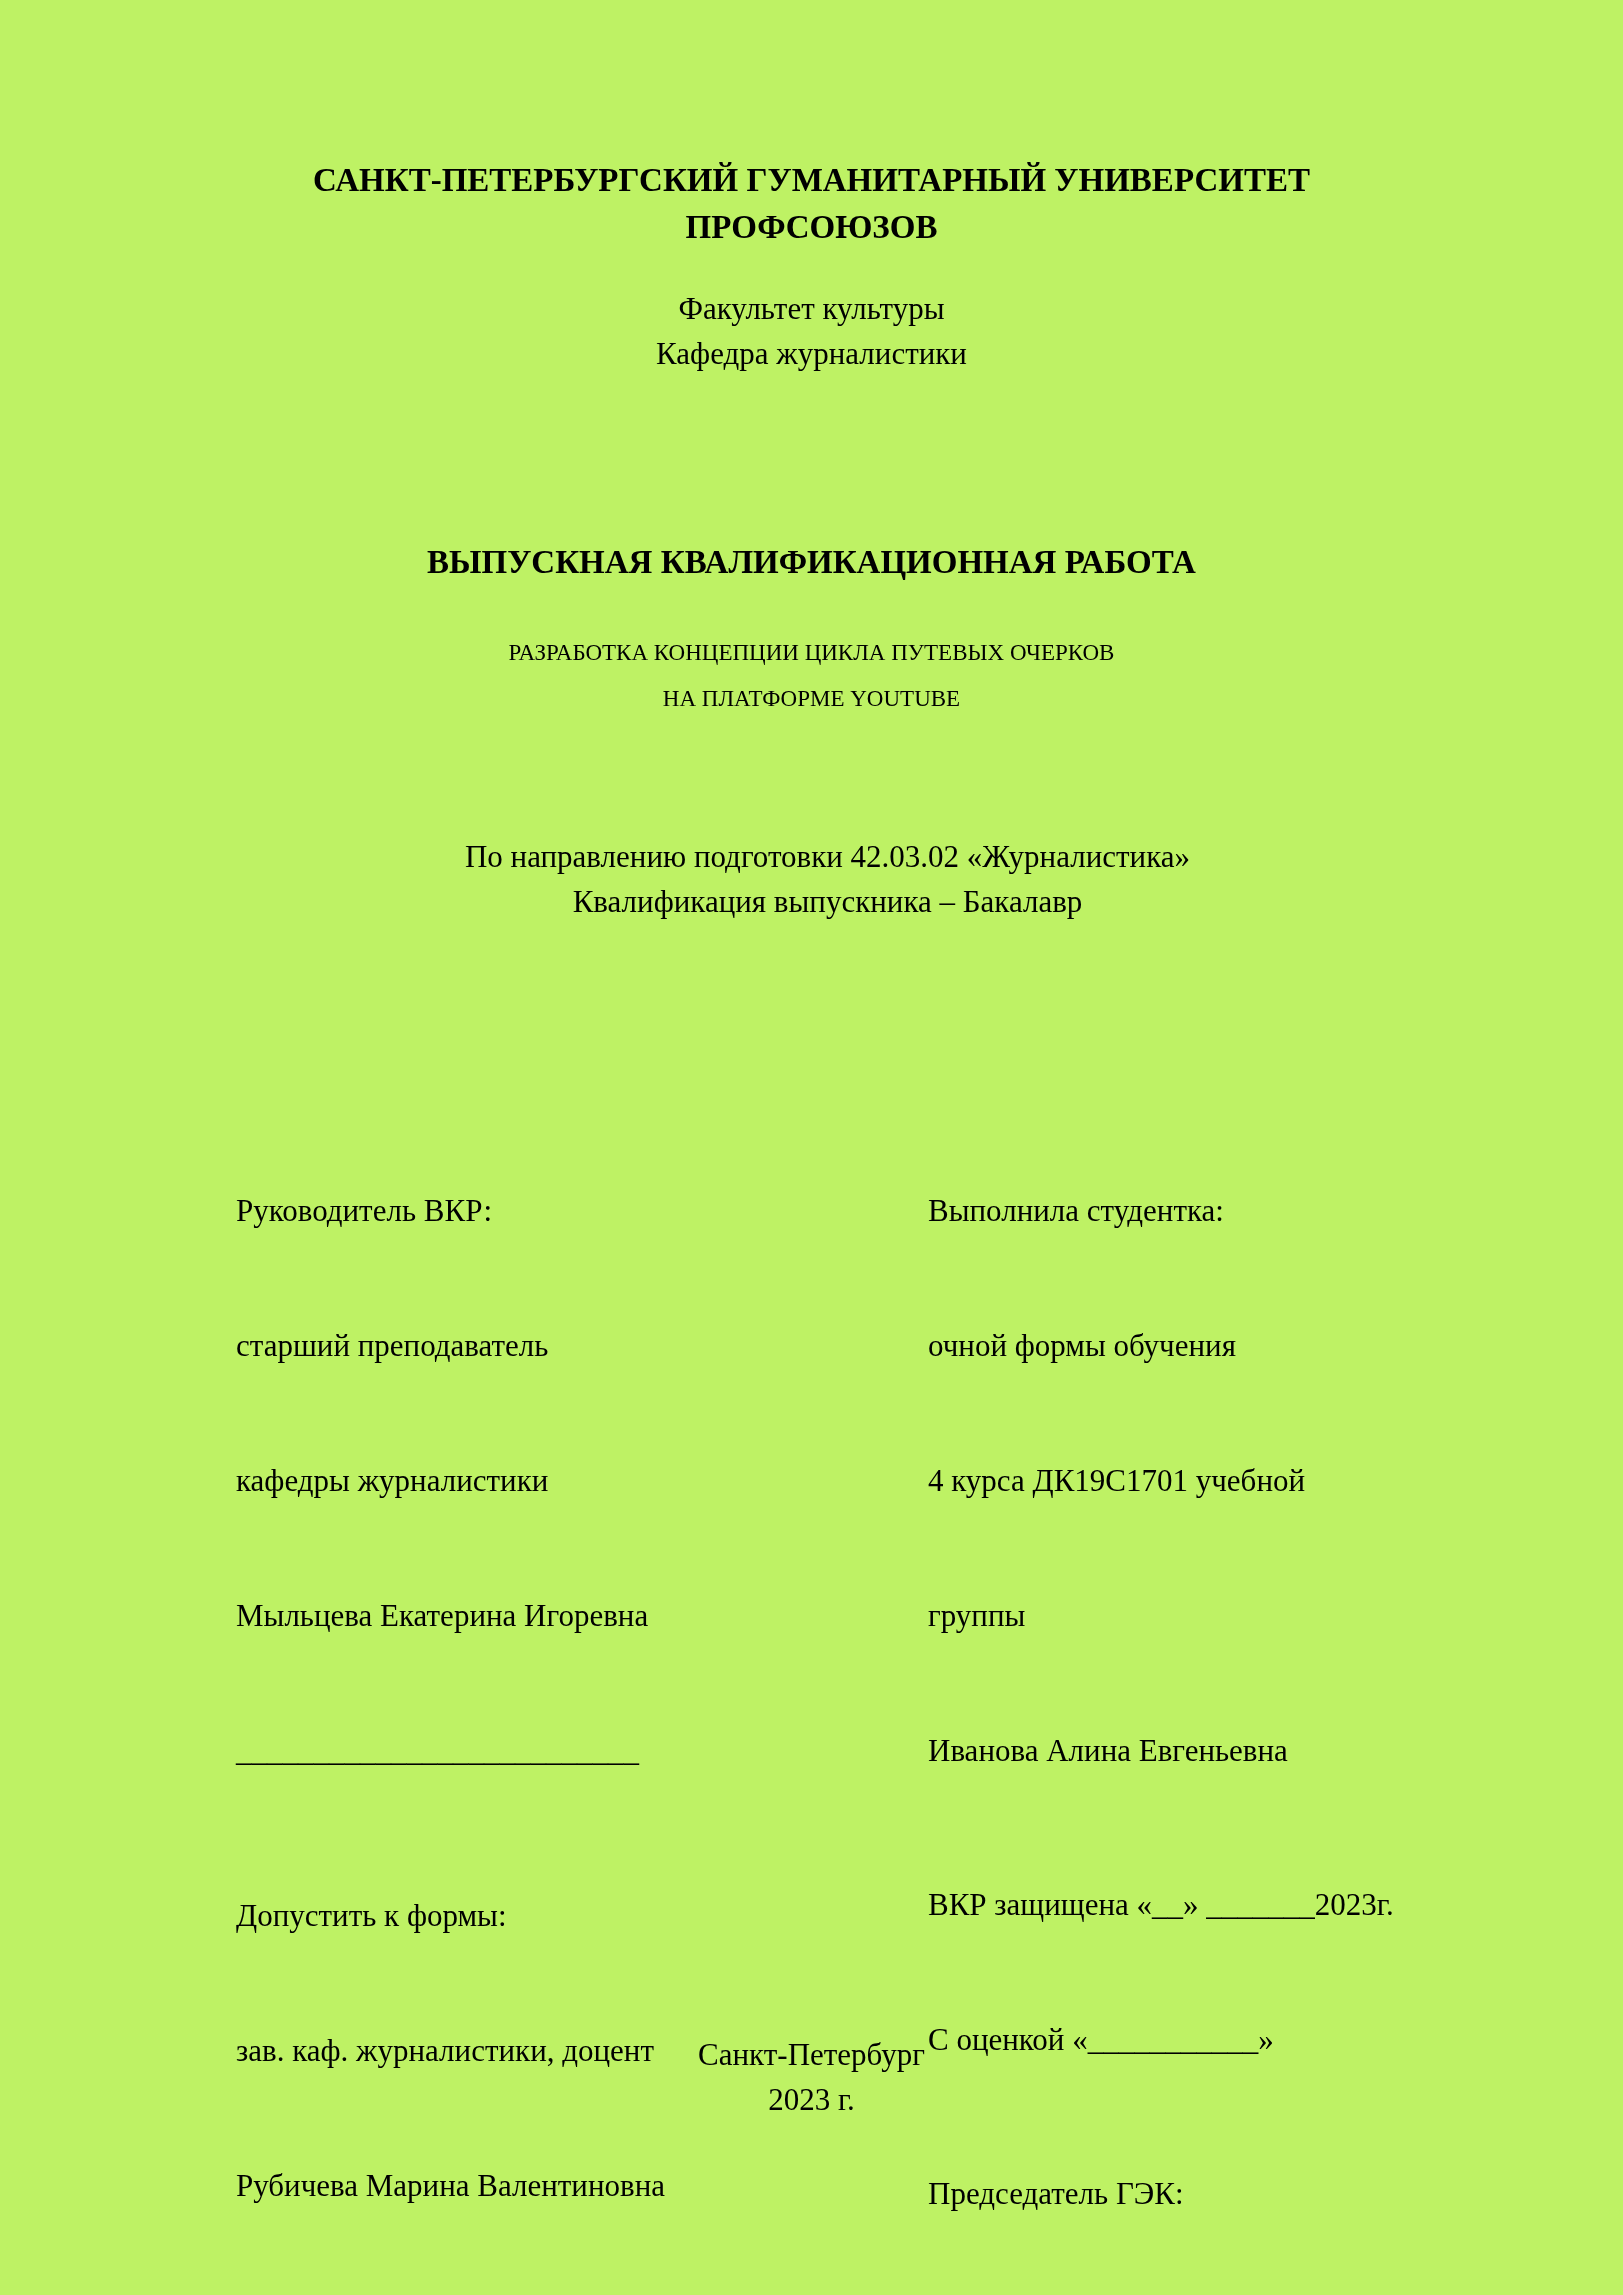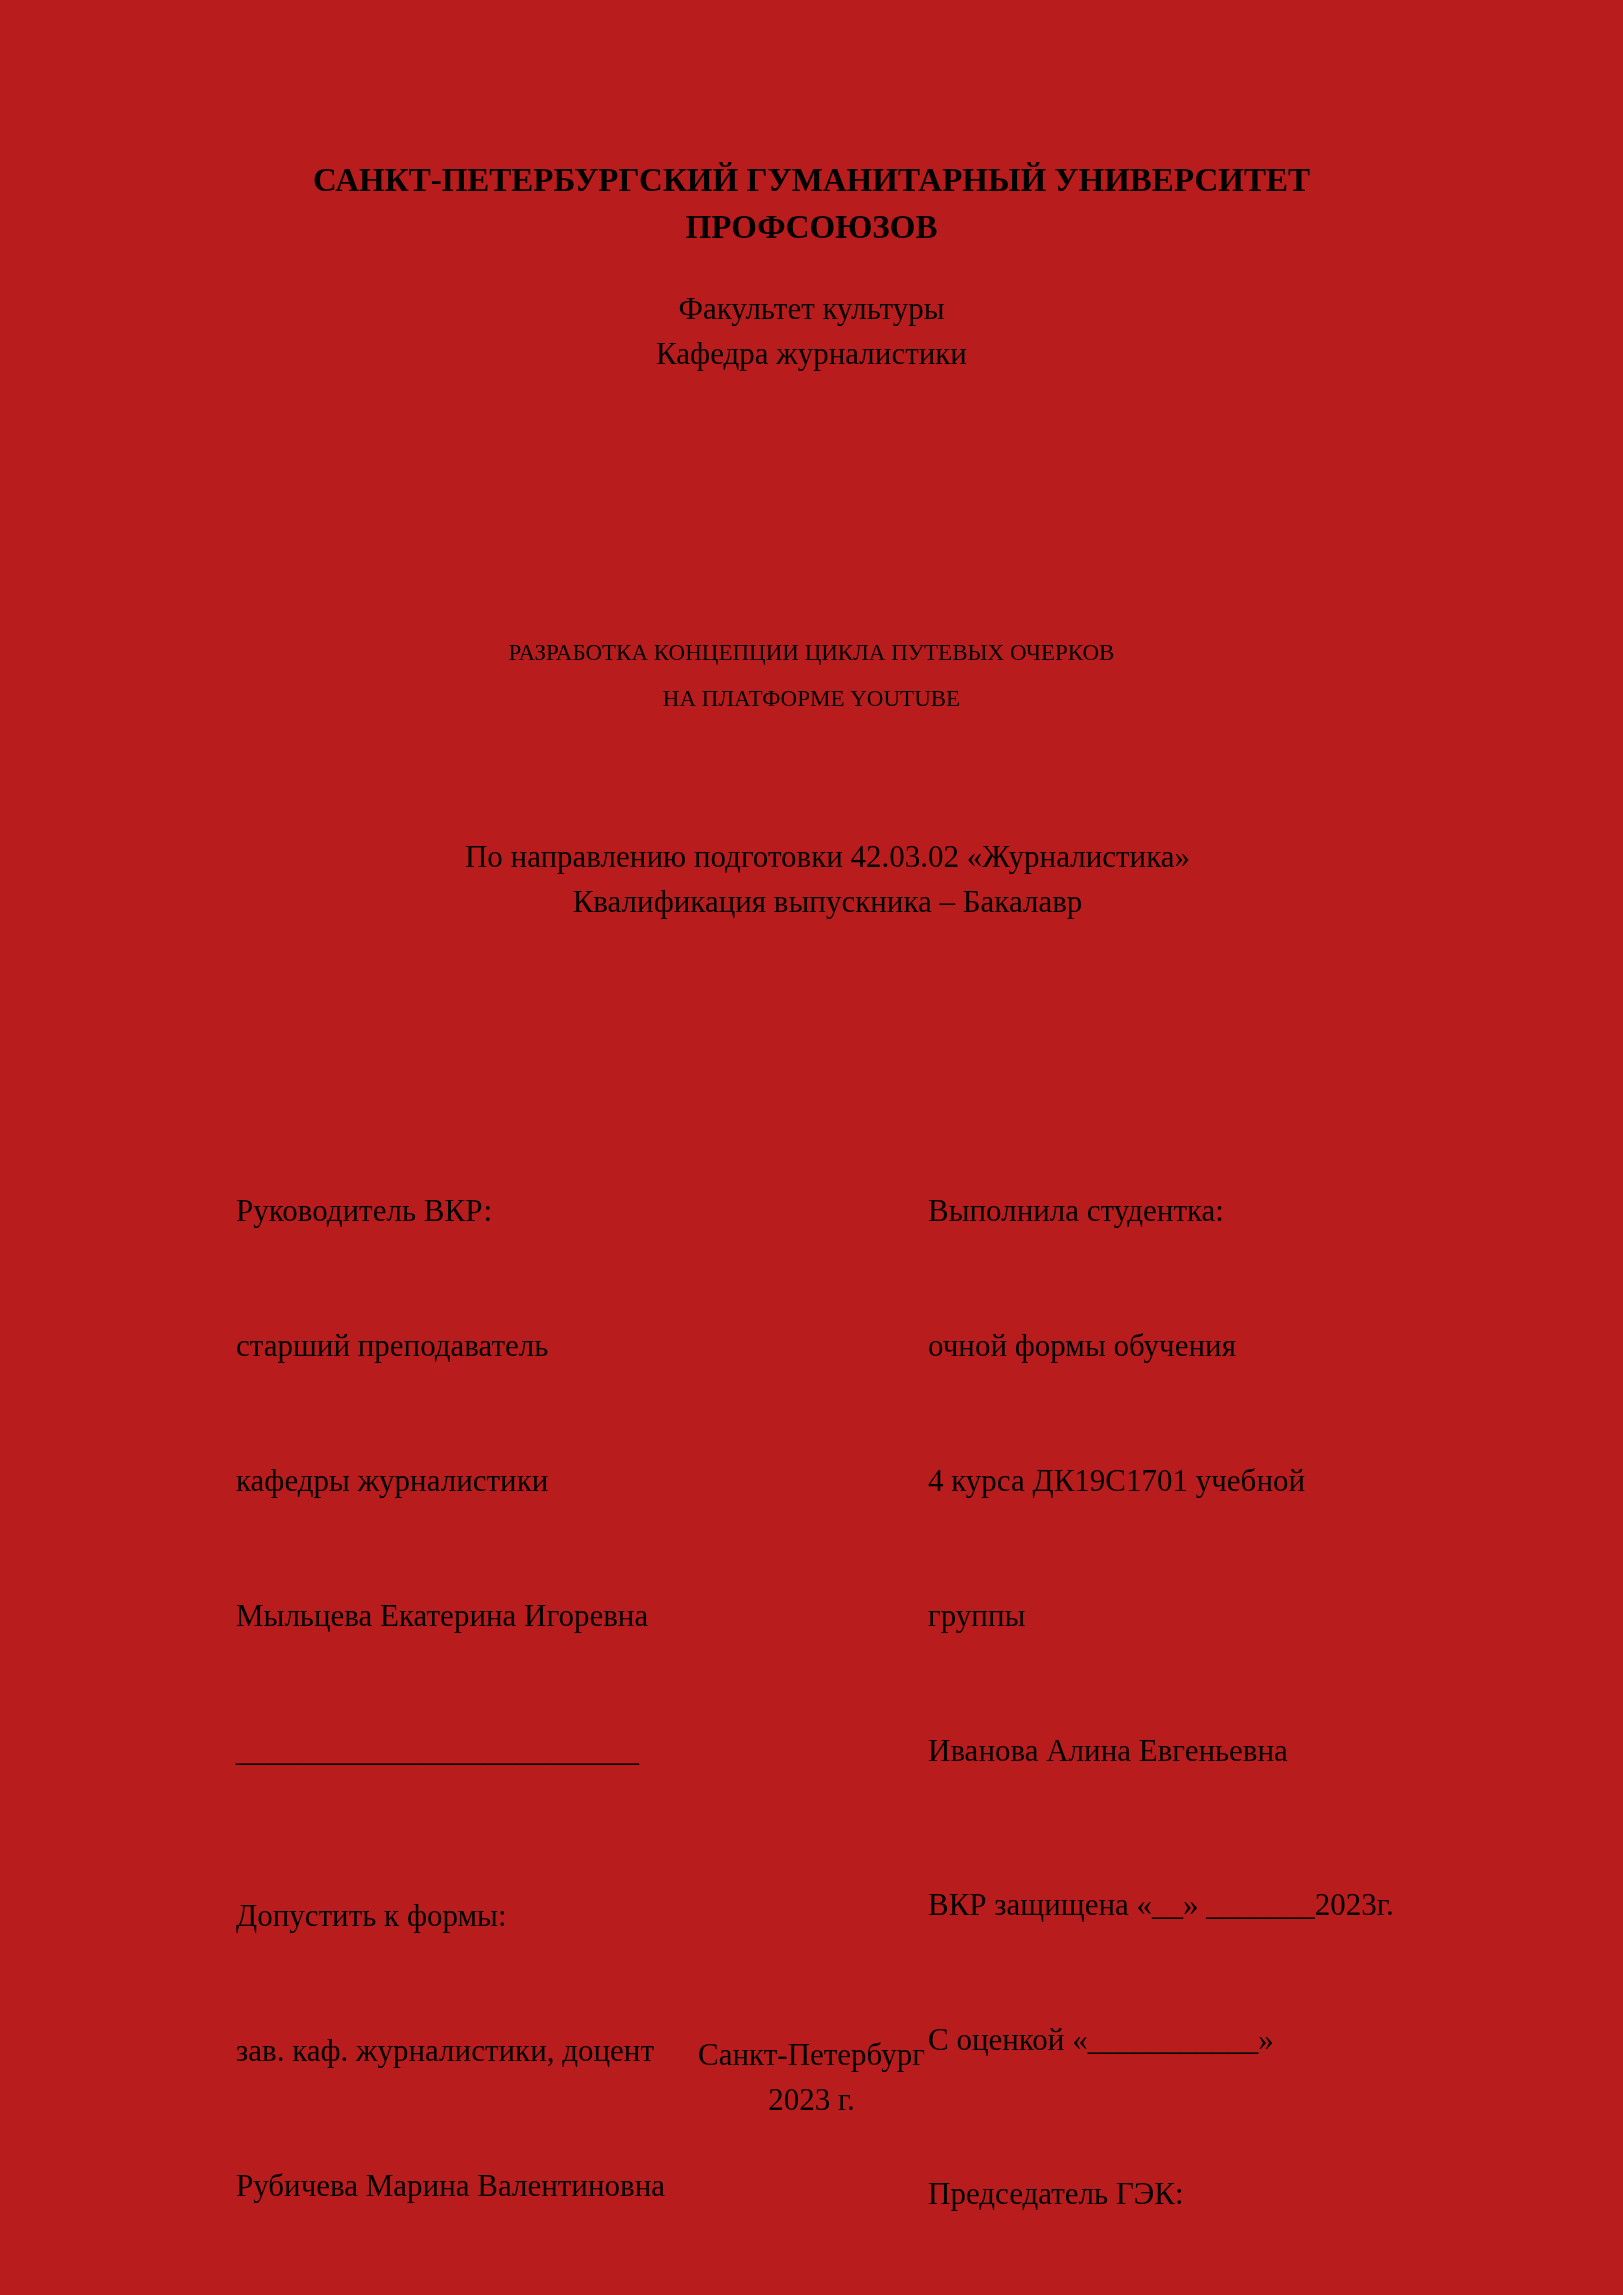--- a/index.html
+++ b/index.html
@@ -4,21 +4,21 @@
 <style>
   html, body {
     margin: 0;
     padding: 0;
     background: #ffffff;
   }
   .page {
     position: relative;
     width: 1623px;
     height: 2295px;
-    background: #b91c1c;
+    background: #bef264;
     font-family: "Liberation Serif", serif;
     color: #000000;
     font-size: 31px;
     line-height: 45px;
     overflow: hidden;
   }
   .center { text-align: center; }
 
   .block { position: absolute; left: 0; width: 100%; }
 
@@ -81,20 +81,23 @@
   <div class="block center header-university">
     <div class="line">САНКТ-ПЕТЕРБУРГСКИЙ ГУМАНИТАРНЫЙ УНИВЕРСИТЕТ</div>
     <div class="line">ПРОФСОЮЗОВ</div>
   </div>
 
   <div class="block center header-faculty">
     <div class="line">Факультет культуры</div>
     <div class="line">Кафедра журналистики</div>
   </div>
 
+  <div class="block center work-type">
+    <div class="line">ВЫПУСКНАЯ КВАЛИФИКАЦИОННАЯ РАБОТА</div>
+  </div>
 
   <div class="block center thesis-title">
     <div class="line">РАЗРАБОТКА КОНЦЕПЦИИ ЦИКЛА ПУТЕВЫХ ОЧЕРКОВ</div>
     <div class="line">НА ПЛАТФОРМЕ YOUTUBE</div>
   </div>
 
   <div class="block center direction-block">
     <div class="line">По направлению подготовки 42.03.02 «Журналистика»</div>
     <div class="line">Квалификация выпускника – Бакалавр</div>
   </div>

